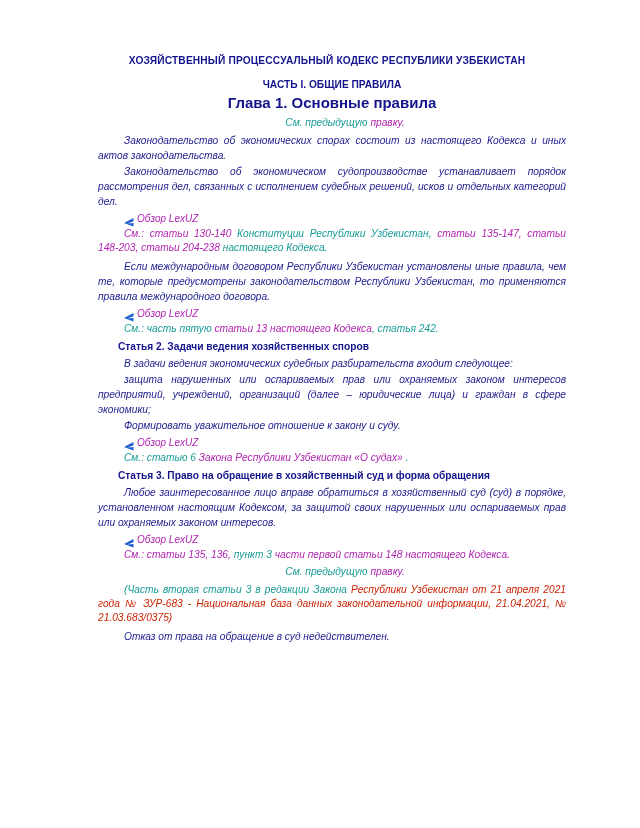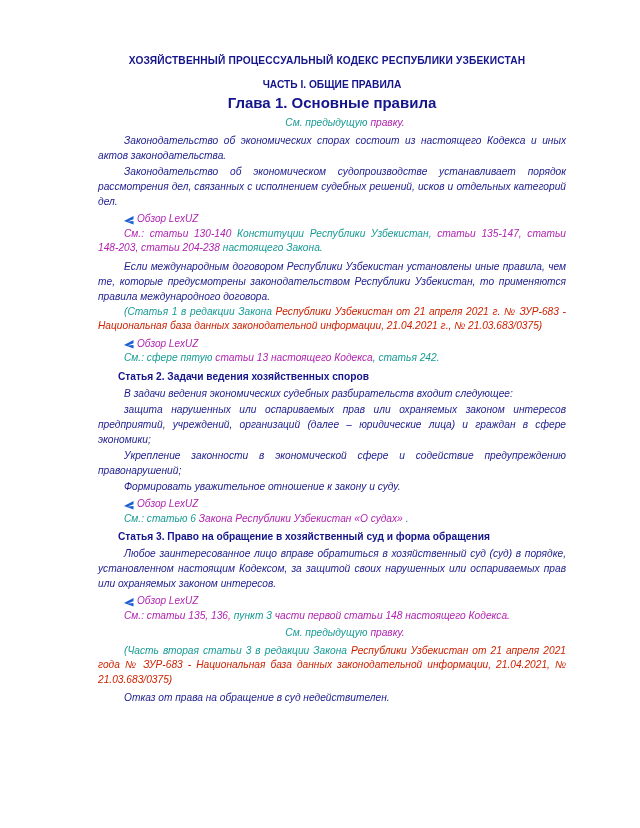--- a/index.html
+++ b/index.html
@@ -86,21 +86,21 @@
   .red { color: #cc2200; }
 
   .lexuz-head {
     font-size: 10px;
     font-style: italic;
     color: #b024b0;
     margin: 3px 0 1px 0;
     padding-left: 26px;
     line-height: 1.35;
     display: flex;
-    align-items: center;
+    align-items: flex-end;
     gap: 3px;
   }
   .flag-icon {
     display: inline-block;
     width: 10px;
     height: 9px;
     flex: 0 0 auto;
     position: relative;
     top: 0px;
   }
@@ -150,49 +150,44 @@
     </span>
     <span>Обзор LexUZ</span>
   </div>
 
   <div class="see-ref">
     <span class="purple">См.: статьи 130-140</span>
     <span class="teal">Конституции Республики Узбекистан</span><span class="teal">,</span>
     <span class="purple">статьи 135-147</span><span class="purple">,</span>
     <span class="purple">статьи 148-203</span><span class="purple">,</span>
     <span class="purple">статьи 204-238</span>
-    <span class="teal">настоящего Закона</span><span class="teal">.</span>
+    <span class="teal">настоящего Кодекса</span><span class="teal">.</span>
   </div>
 
   <p class="body">Если международным договором Республики Узбекистан установлены иные правила, чем те, которые предусмотрены законодательством Республики Узбекистан, то применяются правила международного договора.</p>
 
-  <div class="amend-note">
-    <span class="teal">(Статья 1 в редакции Закона</span>
-    <span class="red">Республики Узбекистан от 21 апреля 2021 г. № ЗУР-683 - Национальная база данных законодательной информации, 21.04.2021 г., № 21.03.683/0375)</span>
-  </div>
-
-  <div class="lexuz-head">
-    <span class="flag-icon">
-      <svg viewBox="0 0 10 9" width="10" height="9" xmlns="http://www.w3.org/2000/svg">
-        <path d="M0 5 L9.5 0 L9.5 3.2 L3.6 5.6 L9.5 5.0 L9.5 8.4 Z" fill="#1e5fd0"></path>
-      </svg>
-    </span>
-    <span>Обзор LexUZ</span>
-  </div>
-
-  <div class="see-ref">
-    <span class="teal">См.: сфере пятую</span>
+
+  <div class="lexuz-head">
+    <span class="flag-icon">
+      <svg viewBox="0 0 10 9" width="10" height="9" xmlns="http://www.w3.org/2000/svg">
+        <path d="M0 5 L9.5 0 L9.5 3.2 L3.6 5.6 L9.5 5.0 L9.5 8.4 Z" fill="#1e5fd0"></path>
+      </svg>
+    </span>
+    <span>Обзор LexUZ</span>
+  </div>
+
+  <div class="see-ref">
+    <span class="teal">См.: часть пятую</span>
     <span class="purple">статьи 13 настоящего Кодекса</span><span class="teal">,</span>
     <span class="teal">статья 242</span><span class="teal">.</span>
   </div>
 
   <div class="article-title">Статья 2. Задачи ведения хозяйственных споров</div>
   <p class="body">В задачи ведения экономических судебных разбирательств входит следующее:</p>
   <p class="body">защита нарушенных или оспариваемых прав или охраняемых законом интересов предприятий, учреждений, организаций (далее – юридические лица) и граждан в сфере экономики;</p>
-  <p class="body">Укрепление законности в экономической сфере и содействие предупреждению правонарушений;</p>
   <p class="body">Формировать уважительное отношение к закону и суду.</p>
 
   <div class="lexuz-head">
     <span class="flag-icon">
       <svg viewBox="0 0 10 9" width="10" height="9" xmlns="http://www.w3.org/2000/svg">
         <path d="M0 5 L9.5 0 L9.5 3.2 L3.6 5.6 L9.5 5.0 L9.5 8.4 Z" fill="#1e5fd0"></path>
       </svg>
     </span>
     <span>Обзор LexUZ</span>
   </div>

